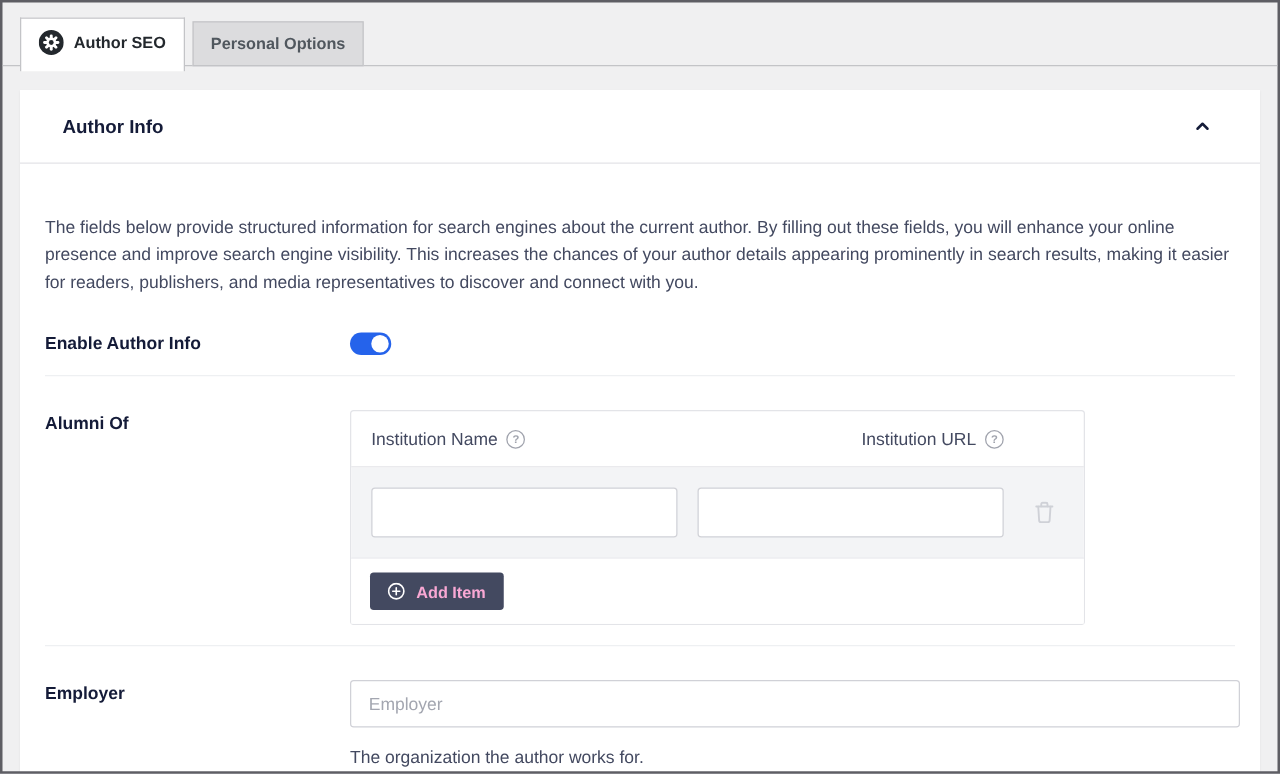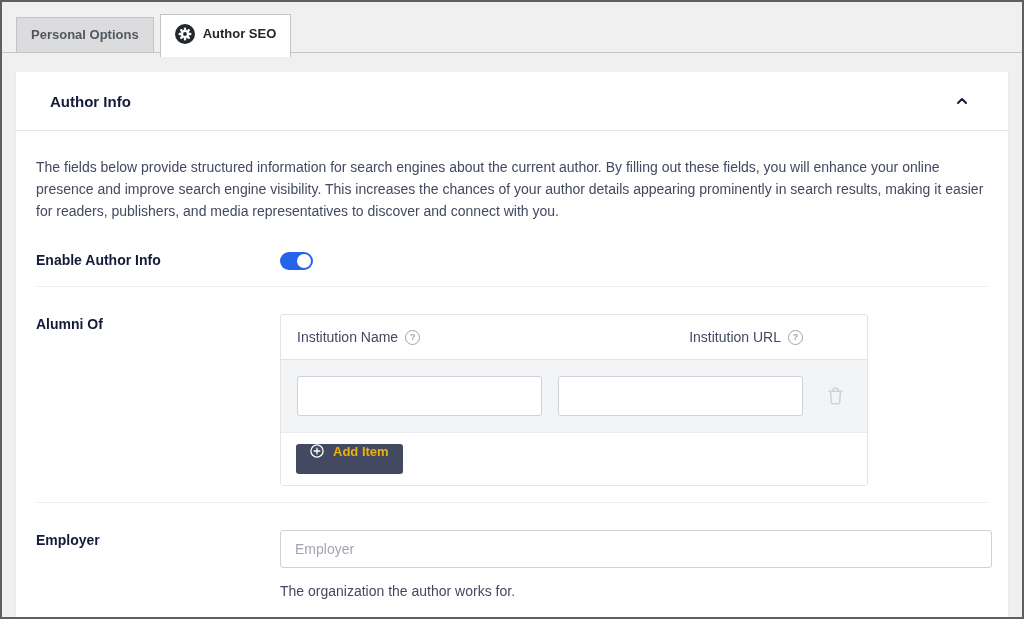--- a/index.html
+++ b/index.html
@@ -61,20 +61,21 @@
   .collapse-btn {
     background: none; border: none; cursor: pointer;
     display: flex; align-items: center; justify-content: center;
     width: 24px; height: 24px;
   }
   .card-body { padding: 25px 20px 20px 20px; }
 
   .description {
     font-size: 14px; line-height: 22px; color: var(--body-text, #434960);
     margin-bottom: 28px;
+    margin-top: 14px;
   }
 
   .form-row { display: flex; align-items: flex-start; margin-top: 27px; }
   .form-label {
     width: 244px; flex: 0 0 244px;
     font-size: 14px; font-weight: bold; color: var(--heading, #141b38);
     padding-top: 2px;
   }
   .form-field { flex: 1 1 auto; max-width: 712px; }
 
@@ -113,61 +114,61 @@
     padding: 0 12px; outline: none;
   }
   .at-body input + input { margin-left: 16px; }
   .trash-cell {
     flex: 0 0 32px; margin-left: 16px;
     display: flex; align-items: center; justify-content: center;
     background: none; border: none; cursor: pointer;
   }
   .at-footer { padding: 11px 15px; background: #fff; }
   .add-btn {
-    display: inline-flex; gap: 9px;
+    display: inline-flex; align-items: center; gap: 9px;
     height: 30px; padding: 0 14px;
     background: var(--button-dark, #434960);
-    color: #eab308; font-family: "Liberation Sans", sans-serif;
+    color: #f9a8d4; font-family: "Liberation Sans", sans-serif;
     font-size: 13px; font-weight: bold;
     border: none; border-radius: 3px; cursor: pointer;
   }
 
   
   .text-input {
     width: 712px; height: 38px;
     border: 1px solid #d0d1d7; border-radius: 3px; background: #fff;
     font-family: "Liberation Sans", sans-serif; font-size: 14px; color: #434960;
     padding: 0 14px; outline: none;
   }
   .text-input::placeholder { color: #a3a6b0; opacity: 1; }
   .field-help { margin-top: 15px; font-size: 14px; color: var(--body-text, #434960); }
 </style>
 </head>
 <body>
 
 <div class="tabbar">
-  <div class="tab">
-    <span>Personal Options</span>
-  </div>
   <div class="tab active">
     <span style="display:flex;">
       <svg width="20" height="20" viewBox="0 0 24 24">
         <circle cx="12" cy="12" r="12" fill="#23282d"></circle>
         <g fill="#ffffff">
           <rect x="10.6" y="4.2" width="2.8" height="15.6" rx="1.3"></rect>
           <rect x="10.6" y="4.2" width="2.8" height="15.6" rx="1.3" transform="rotate(45 12 12)"></rect>
           <rect x="10.6" y="4.2" width="2.8" height="15.6" rx="1.3" transform="rotate(90 12 12)"></rect>
           <rect x="10.6" y="4.2" width="2.8" height="15.6" rx="1.3" transform="rotate(135 12 12)"></rect>
           <circle cx="12" cy="12" r="4.8"></circle>
         </g>
         <circle cx="12" cy="12" r="2.3" fill="#23282d"></circle>
       </svg>
     </span>
     <span>Author SEO</span>
   </div>
+  <div class="tab">
+    <span>Personal Options</span>
+  </div>
 </div>
 
 <div class="card">
 
   <div class="card-header">
     <div class="card-title">Author Info</div>
     <button class="collapse-btn">
       <span style="display:flex;">
         <svg width="14" height="14" viewBox="0 0 14 14">
           <path d="M3 9l4-4 4 4" fill="none" stroke="#141b38" stroke-width="2" stroke-linecap="round" stroke-linejoin="round"></path>

